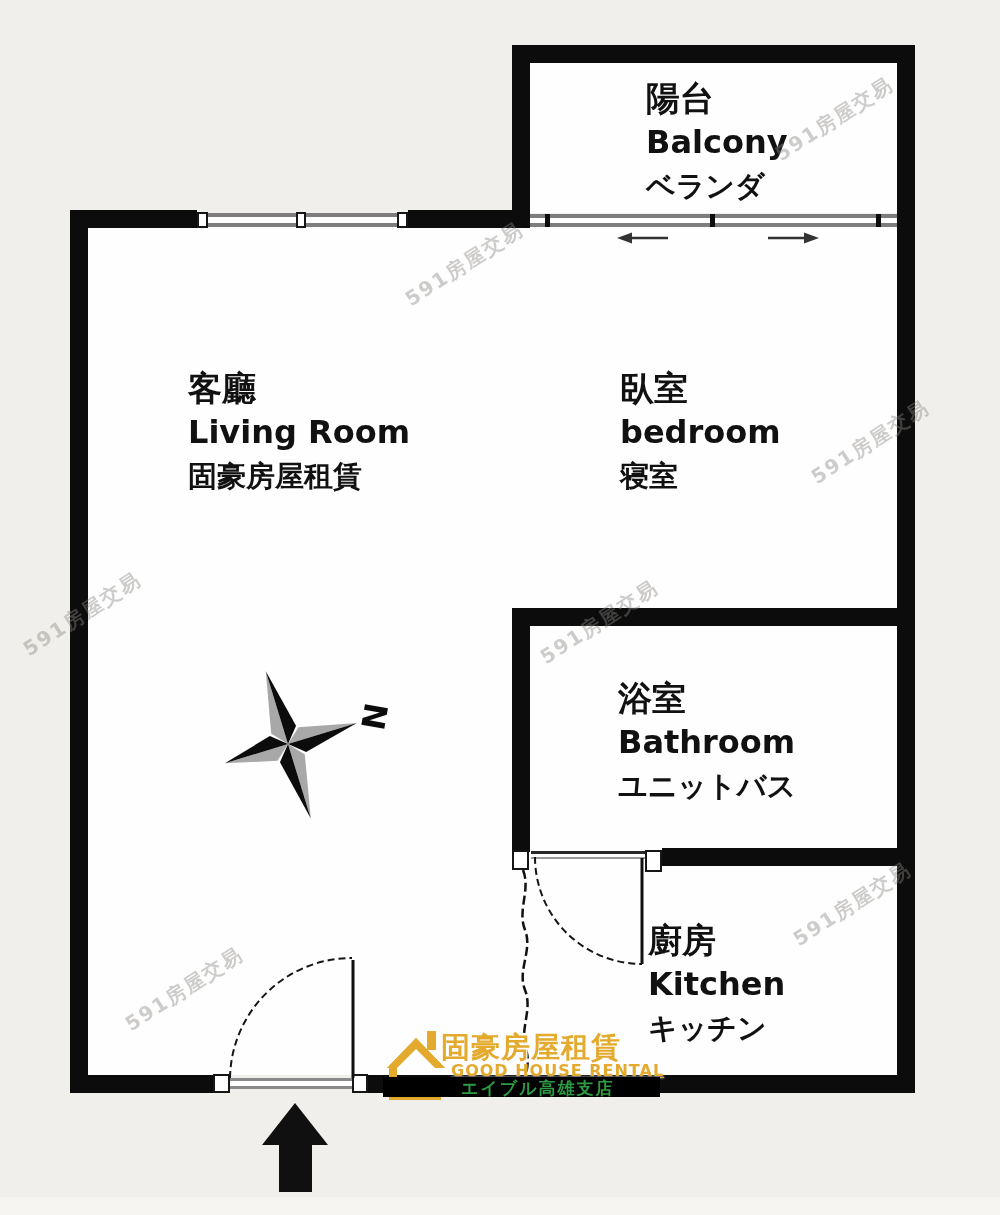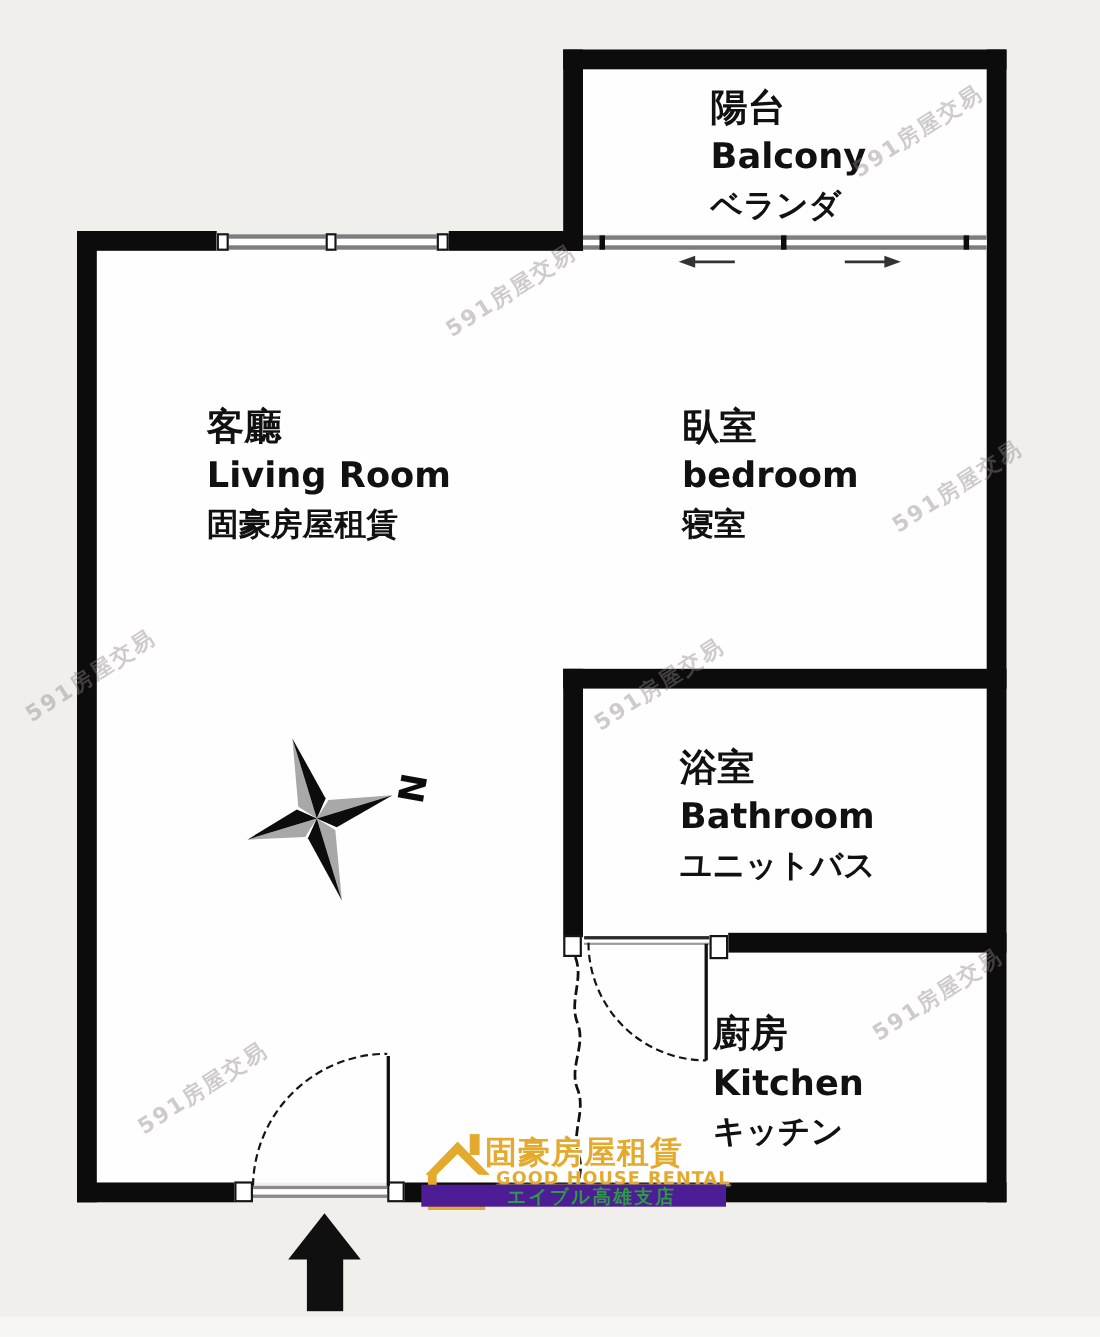--- a/index.html
+++ b/index.html
@@ -19,21 +19,21 @@
   .room-label .ja{font-size:29px;display:block;}
   .overlay{position:absolute;left:0;top:0;z-index:5;pointer-events:none;}
   .arrow-head{position:absolute;width:0;height:0;border-left:33px solid transparent;border-right:33px solid transparent;border-bottom:42px solid #101010;z-index:6;}
   .arrow-stem{position:absolute;background:#101010;z-index:6;}
   .wm{position:absolute;color:rgba(138,136,130,0.42);font-size:20px;font-weight:bold;transform:rotate(-33deg);transform-origin:left top;white-space:nowrap;z-index:9;letter-spacing:2px;}
   .logo{position:absolute;left:383px;top:1026px;width:290px;height:74px;z-index:8;}
   .logo-zh{position:absolute;left:58px;top:2px;font-size:29px;font-weight:bold;letter-spacing:1px;color:#e3aa2e;white-space:nowrap;
     text-shadow:-1px -1px 0 #fff,1px -1px 0 #fff,-1px 1px 0 #fff,1px 1px 0 #fff,0 0 3px #fff;}
   .logo-en{position:absolute;left:68px;top:35px;font-size:16px;font-weight:bold;letter-spacing:1px;color:#e3aa2e;white-space:nowrap;
     text-shadow:0 0 2px #fff;text-decoration:underline;}
-  .logo-bar{position:absolute;left:0;top:51px;width:277px;height:20px;background:#4c1d95;}
+  .logo-bar{position:absolute;left:0;top:51px;width:277px;height:20px;background:#000000;}
   .logo-branch{position:absolute;left:78px;top:0px;font-size:17px;font-weight:bold;letter-spacing:2px;color:#2d9b43;white-space:nowrap;}
   .logo-house{position:absolute;left:0;top:4px;}
   .bottom-strip{position:absolute;left:0;top:1197px;width:1000px;height:18px;background:#f6f5f1;}
 </style>
 </head>
 <body>
 
 <div class="plan">
 
   <div class="floor" style="left:530px;top:63px;width:367px;height:150px;"></div>

